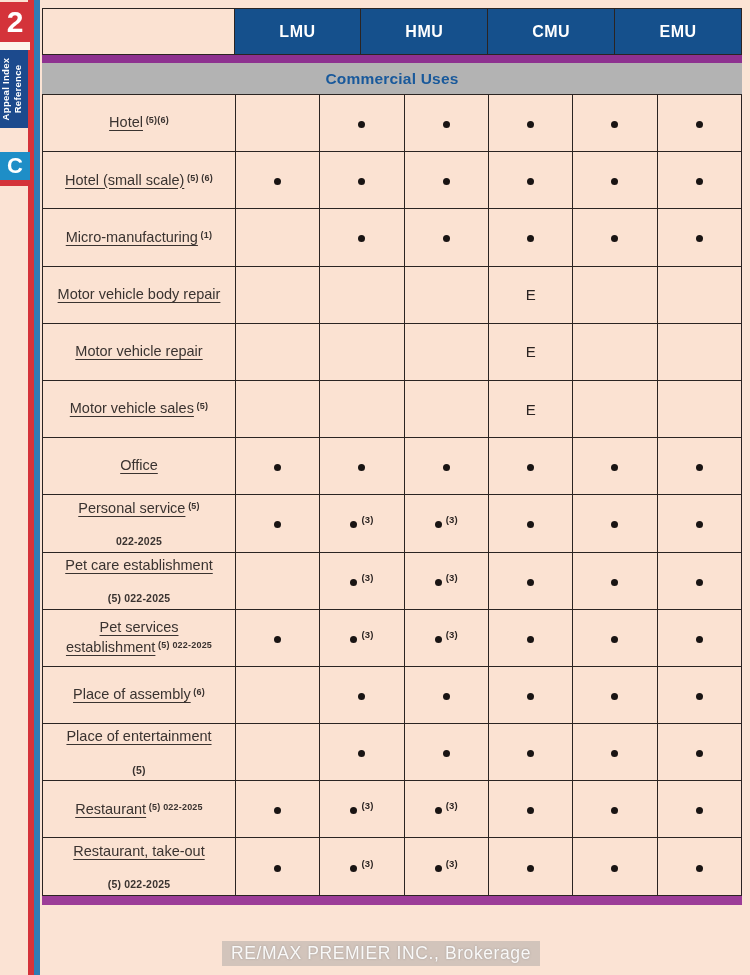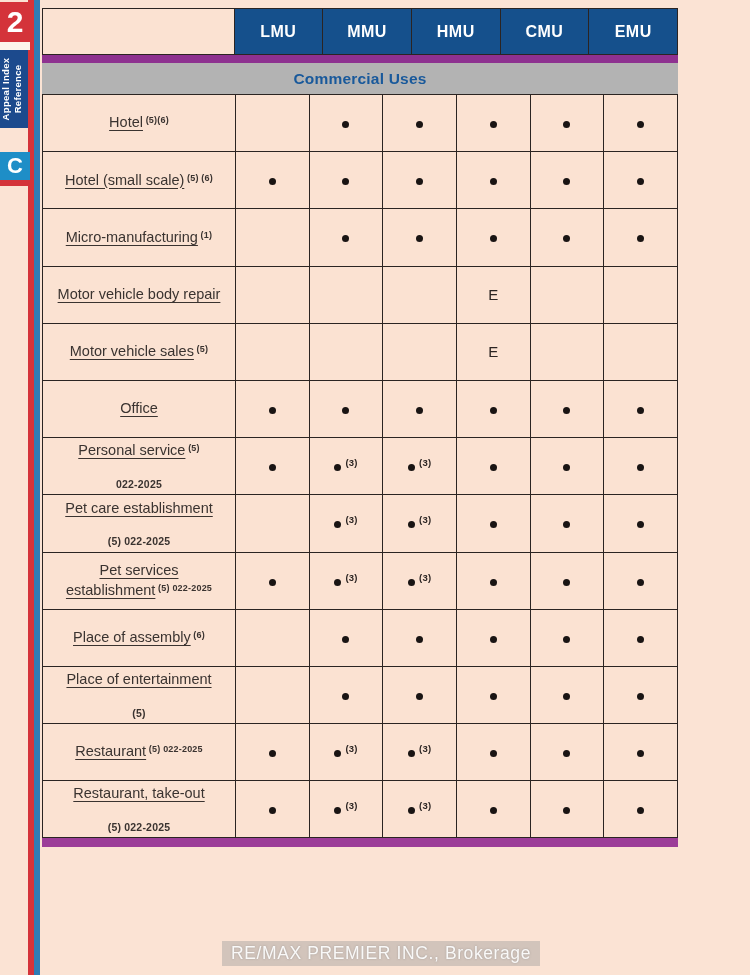--- a/index.html
+++ b/index.html
@@ -19,21 +19,21 @@
     color:#fff;font-weight:bold;font-size:30px;display:flex;align-items:center;justify-content:center;}
   .white-bar{position:absolute;left:0;top:42px;width:30px;height:8px;background:#fdf4ea;}
   .appeal-tab{position:absolute;left:0;top:50px;width:28px;height:78px;background:var(--navy-tab);}
   .appeal-text{position:absolute;left:-25px;top:25px;width:78px;height:28px;transform:rotate(-90deg);
     color:#fff;font-weight:bold;font-size:9.5px;line-height:1.3;text-align:center;letter-spacing:.3px;}
   .c-tab{position:absolute;left:0;top:152px;width:30px;height:28px;background:var(--teal-tab);
     color:#fff;font-weight:bold;font-size:22px;display:flex;align-items:center;justify-content:center;}
   .c-underbar{position:absolute;left:0;top:180px;width:30px;height:6px;background:var(--red-accent);}
 
   
-  .table-wrap{position:absolute;left:42px;top:8px;width:636px;}
+  .table-wrap{position:absolute;left:42px;top:8px;width:700px;}
   .header-row{display:flex;height:47px;border:1.5px solid var(--border-dark);}
   .corner-cell{width:191.5px;background:var(--cell-cream);border-right:1.5px solid var(--border-dark);}
   .hcell{flex:1;background:var(--header-blue);color:#fff;font-weight:bold;font-size:16px;
     letter-spacing:.5px;display:flex;align-items:center;justify-content:center;
     border-right:1.5px solid var(--border-dark);}
   .hcell:last-child{border-right:none;}
   .purple-stripe{height:8px;background:var(--purple-stripe);}
   .gray-band{height:31px;background:var(--gray-band);display:flex;align-items:center;justify-content:center;
     color:var(--section-title-blue);font-weight:bold;font-size:15.5px;letter-spacing:.2px;}
   table{width:100%;border-collapse:collapse;table-layout:fixed;}
@@ -73,21 +73,20 @@
   </div>
 
   <div class="c-tab">C</div>
   <div class="c-underbar"></div>
 
   <div class="table-wrap">
     <div class="header-row">
       <div class="corner-cell"></div>
       <div style="display:flex;flex:1;">
           <div class="hcell">LMU</div>
-          <div class="hcell">MMU</div>
           <div class="hcell">HMU</div>
           <div class="hcell">CMU</div>
           <div class="hcell">EMU</div>
         </div>
     </div>
     <div class="purple-stripe"></div>
     <div class="gray-band">
       <span>Commercial Uses</span>
     </div>
     <table>
@@ -172,20 +171,31 @@
             </td>
             <td></td>
             <td></td>
             <td></td>
             <td class="e-cell">E</td>
             <td></td>
             <td></td>
           </tr>
           <tr>
             <td class="label-cell">
+              <div><span class="use-label">Motor vehicle repair</span></div>
+            </td>
+            <td></td>
+            <td></td>
+            <td></td>
+            <td class="e-cell">E</td>
+            <td></td>
+            <td></td>
+          </tr>
+          <tr>
+            <td class="label-cell">
               <div><span class="use-label">Motor vehicle sales</span><span class="labelsup"> (5)</span></div>
             </td>
             <td></td>
             <td></td>
             <td></td>
             <td class="e-cell">E</td>
             <td></td>
             <td></td>
           </tr>
           <tr>

